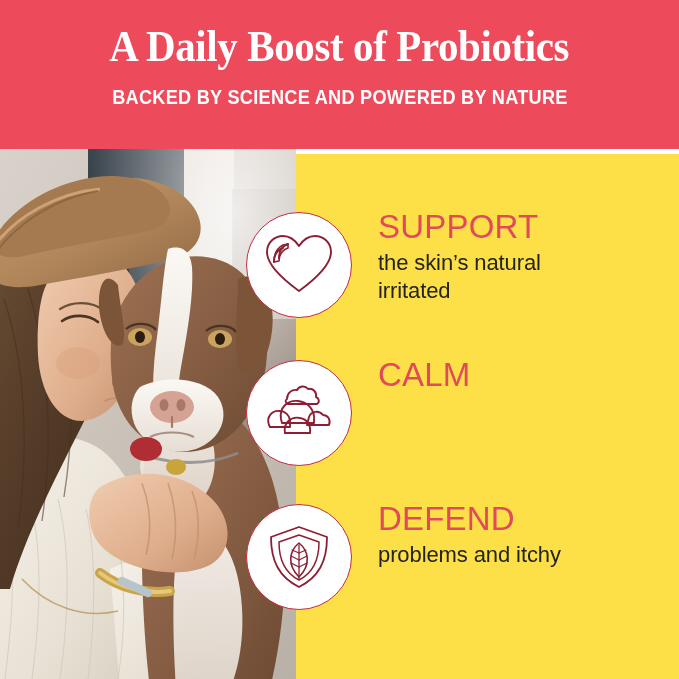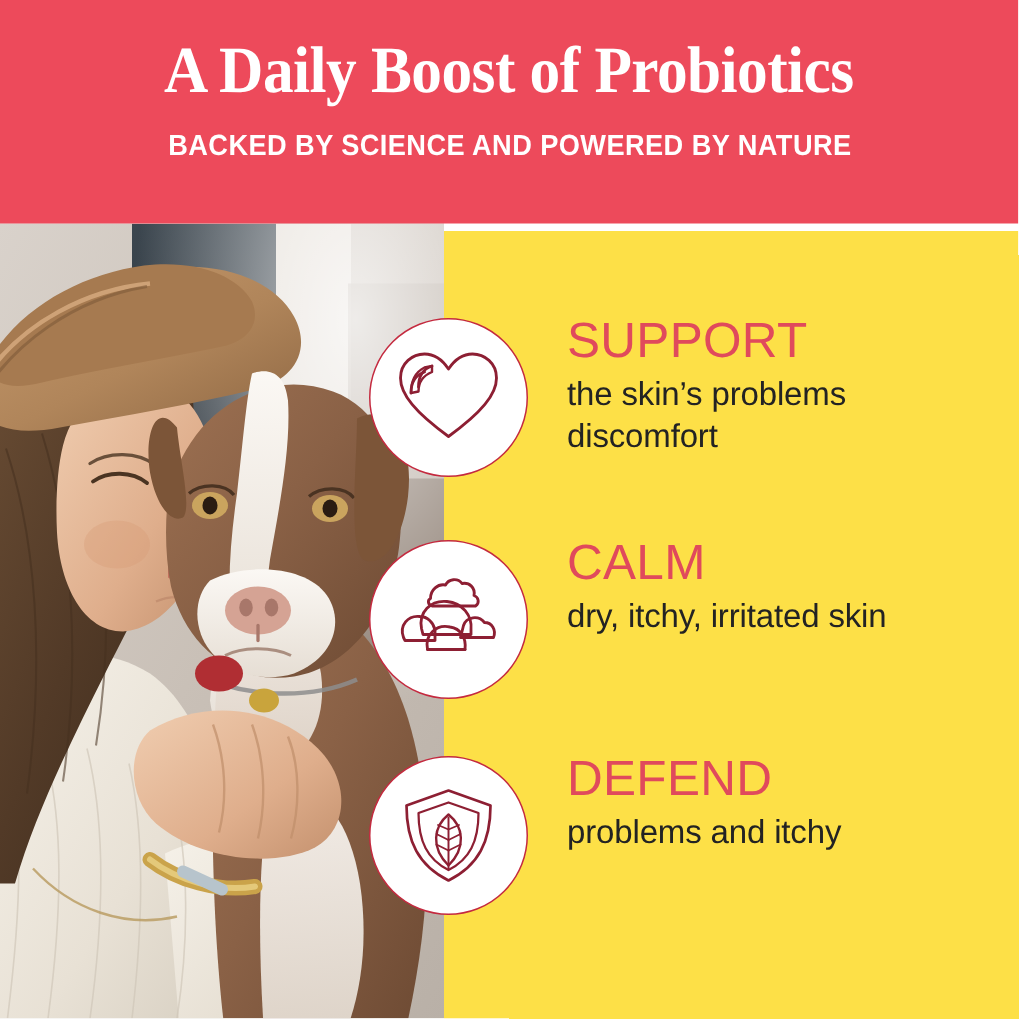--- a/index.html
+++ b/index.html
@@ -246,22 +246,22 @@
         <svg width="76" height="76" viewBox="0 0 76 76">
           <path d="M38 64 C 16 48, 6 36, 6 25 C 6 15, 14 9, 22 9 C 29 9, 34 13, 38 19 C 42 13, 47 9, 54 9 C 62 9, 70 15, 70 25 C 70 36, 60 48, 38 64 Z" fill="none" stroke="#8d1f33" stroke-width="1.9" stroke-linejoin="round"></path>
           <path d="M18 31 C 18 24, 21 19, 27 17" fill="none" stroke="#8d1f33" stroke-width="1.9" stroke-linecap="round"></path>
           <path d="M18 31 C 18 24, 21 19, 27 17" fill="none" stroke="#8d1f33" stroke-width="1.9" stroke-linecap="round" transform="translate(-5,4)"></path>
           <path d="M13 35 C 13 27, 16 21, 22 18 L 27 17 L 27 21 C 22 23, 18 27, 18 34 Z" fill="none" stroke="#8d1f33" stroke-width="1.6" stroke-linejoin="round"></path>
         </svg>
       </div>
       <div class="row-text">
         <div class="row-head">SUPPORT</div>
         <div class="row-body">
-          <span class="ln">the skin’s problems</span>
-          <span class="ln">discomfort</span>
+          <span class="ln">the skin’s natural</span>
+          <span class="ln">irritated</span>
         </div>
       </div>
     </div>
 
     <div class="row row-2">
       <div class="icon-circle">
         <svg width="76" height="76" viewBox="0 0 76 76">
           <g fill="none" stroke="#8d1f33" stroke-width="1.9" stroke-linejoin="round" stroke-linecap="round">
 
             <path d="M26 24 C 26 18, 31 14, 36 15 C 38 11, 44 10, 47 14 C 52 13, 56 17, 55 22 C 58 23, 59 27, 56 29 L 27 29 C 24 28, 24 25, 26 24 Z"></path>
@@ -273,21 +273,20 @@
             <path d="M8 50 C 5 42, 11 35, 19 36 C 24 36, 28 40, 29 45 L 29 52 L 9 52 Z"></path>
 
             <path d="M24 58 C 22 48, 30 41, 39 43 C 46 44, 50 50, 49 58 Z"></path>
             <path d="M24 58 L 49 58"></path>
           </g>
         </svg>
       </div>
       <div class="row-text">
         <div class="row-head">CALM</div>
         <div class="row-body">
-          <span class="ln">dry, itchy, irritated skin</span>
         </div>
       </div>
     </div>
 
     <div class="row row-3">
       <div class="icon-circle">
         <svg width="76" height="76" viewBox="0 0 76 76">
           <g fill="none" stroke="#8d1f33" stroke-width="1.8" stroke-linejoin="round" stroke-linecap="round">
 
             <path d="M38 8 L 66 18 C 66 42, 58 58, 38 68 C 18 58, 10 42, 10 18 Z"></path>

